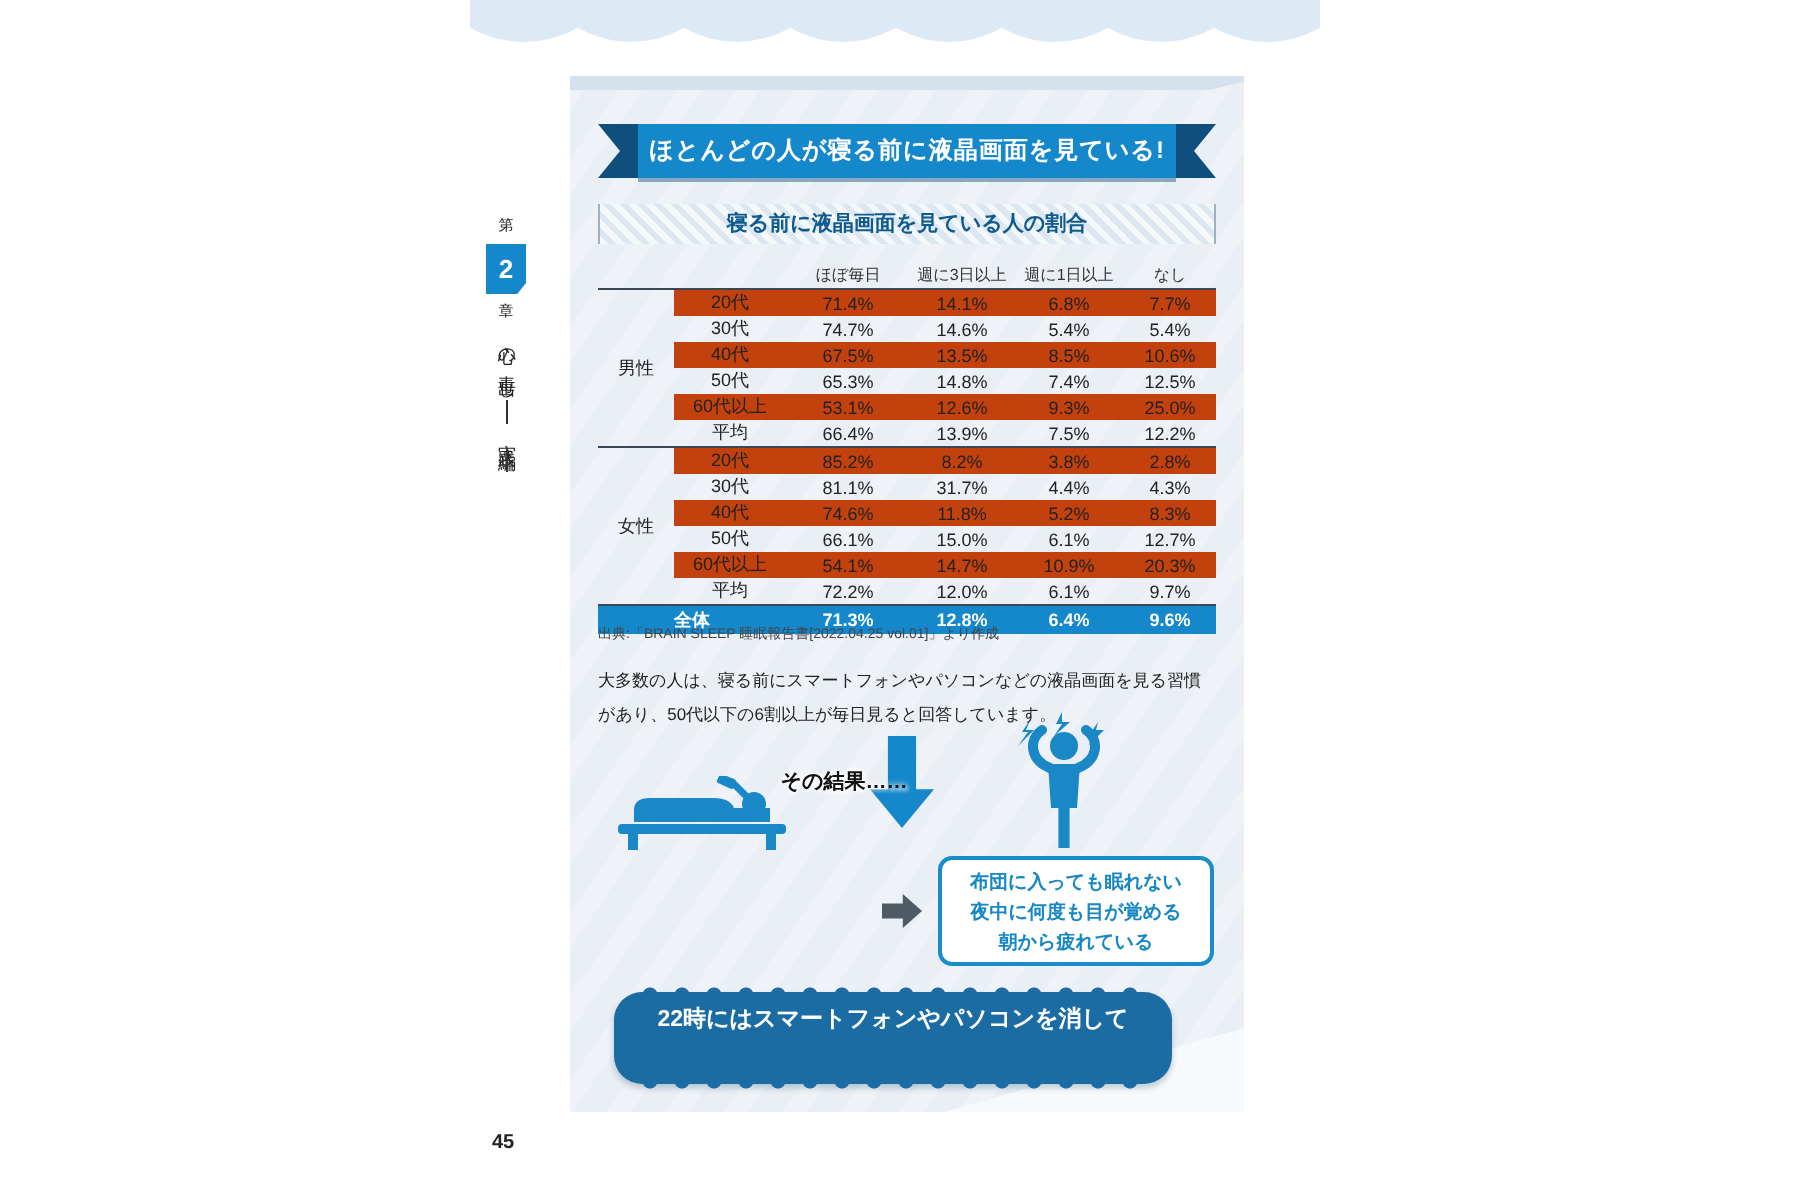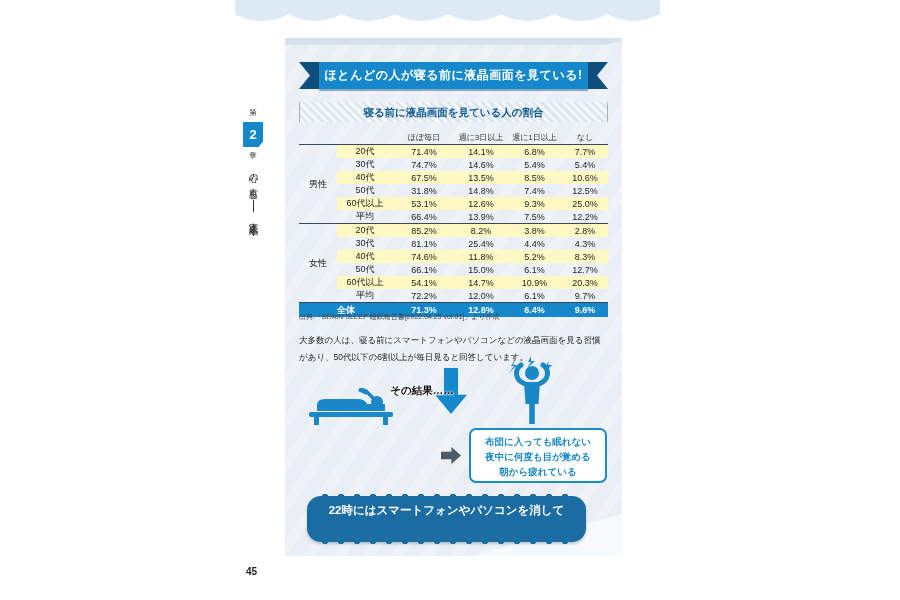--- a/index.html
+++ b/index.html
@@ -24,21 +24,21 @@
   .ribbon-end.left{clip-path:polygon(0 0,100% 0,100% 100%,0 100%,55% 50%);}
   .ribbon-end.right{clip-path:polygon(0 0,100% 0,45% 50%,100% 100%,0 100%);}
   .ribbon-band{flex:1;background:#1488cb;color:#fff;font-weight:bold;font-size:12px;text-align:center;line-height:27px;letter-spacing:0.5px;box-shadow:0 2px 0 rgba(14,79,126,0.45);}
   
   .table-title{position:absolute;top:64px;left:14px;width:309px;height:20px;line-height:20px;text-align:center;font-size:10.5px;font-weight:bold;color:#0f5a8e;background:repeating-linear-gradient(45deg,#f4f8fb 0 3px,#dce7f1 3px 6px);border-left:1px solid #9fb0bf;border-right:1px solid #9fb0bf;box-sizing:border-box;}
   
   .data-table{position:absolute;top:92px;left:14px;width:309px;border-collapse:collapse;table-layout:fixed;}
   .data-table thead th{font-size:8px;font-weight:normal;color:#333;height:14px;padding:0;text-align:center;border-bottom:1.5px solid #3a4754;}
   .data-table tbody td{font-size:9px;color:#222;height:12.5px;padding:0;text-align:center;}
   td.group-cell{font-size:9.5px;border-bottom:1.5px solid #3a4754;}
-  tr.stripe td:not(.group-cell){background:#fef9c3;}
+  tr.stripe td:not(.group-cell){background:#c2410c;}
   tr.group-end td{border-bottom:1.5px solid #3a4754;}
   tr.total-row td{background:#1488cb;color:#fff;font-weight:bold;height:14px;}
   td.total-label{text-align:left;padding-left:13px;}
   .source{position:absolute;top:274px;left:14px;font-size:7px;color:#444;}
   .body-text{position:absolute;top:294px;left:14px;width:310px;margin:0;font-size:8.5px;line-height:17px;color:#222;}
   
   .kekka{position:absolute;left:95px;top:346px;width:84px;text-align:center;font-size:10.5px;font-weight:bold;color:#111;z-index:3;text-shadow:0 0 3px #fff,0 0 3px #fff,1px 1px 2px #fff;}
   .down-arrow{position:absolute;left:150px;top:330px;width:32px;height:46px;background:#1488cb;clip-path:polygon(28% 0,72% 0,72% 58%,100% 58%,50% 100%,0 58%,28% 58%);z-index:2;}
   .bed-icon{position:absolute;left:22px;top:350px;}
   .person-icon{position:absolute;left:216px;top:318px;}
@@ -118,21 +118,21 @@
           </tr>
           <tr class="stripe">
             <td class="age-cell">40代</td>
             <td class="val-cell">67.5%</td>
             <td class="val-cell">13.5%</td>
             <td class="val-cell">8.5%</td>
             <td class="val-cell">10.6%</td>
           </tr>
           <tr>
             <td class="age-cell">50代</td>
-            <td class="val-cell">31.8%</td>
+            <td class="val-cell">65.3%</td>
             <td class="val-cell">14.8%</td>
             <td class="val-cell">7.4%</td>
             <td class="val-cell">12.5%</td>
           </tr>
           <tr class="stripe">
             <td class="age-cell">60代以上</td>
             <td class="val-cell">53.1%</td>
             <td class="val-cell">12.6%</td>
             <td class="val-cell">9.3%</td>
             <td class="val-cell">25.0%</td>
@@ -148,21 +148,21 @@
             <td class="group-cell" rowspan="6">女性</td>
             <td class="age-cell">20代</td>
             <td class="val-cell">85.2%</td>
             <td class="val-cell">8.2%</td>
             <td class="val-cell">3.8%</td>
             <td class="val-cell">2.8%</td>
           </tr>
           <tr>
             <td class="age-cell">30代</td>
             <td class="val-cell">81.1%</td>
-            <td class="val-cell">25.4%</td>
+            <td class="val-cell">31.7%</td>
             <td class="val-cell">4.4%</td>
             <td class="val-cell">4.3%</td>
           </tr>
           <tr class="stripe">
             <td class="age-cell">40代</td>
             <td class="val-cell">74.6%</td>
             <td class="val-cell">11.8%</td>
             <td class="val-cell">5.2%</td>
             <td class="val-cell">8.3%</td>
           </tr>

